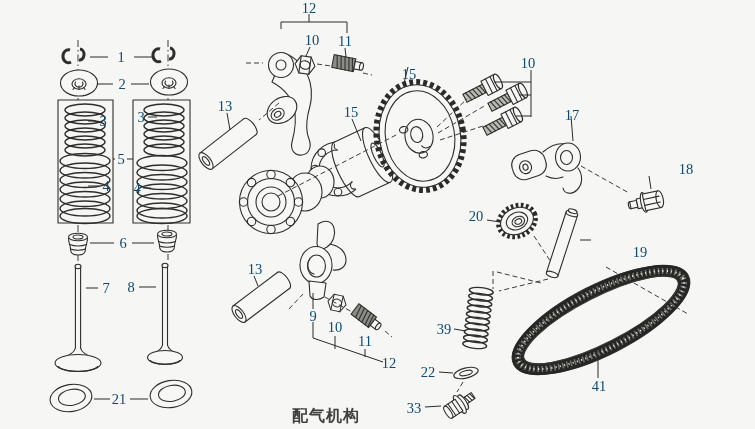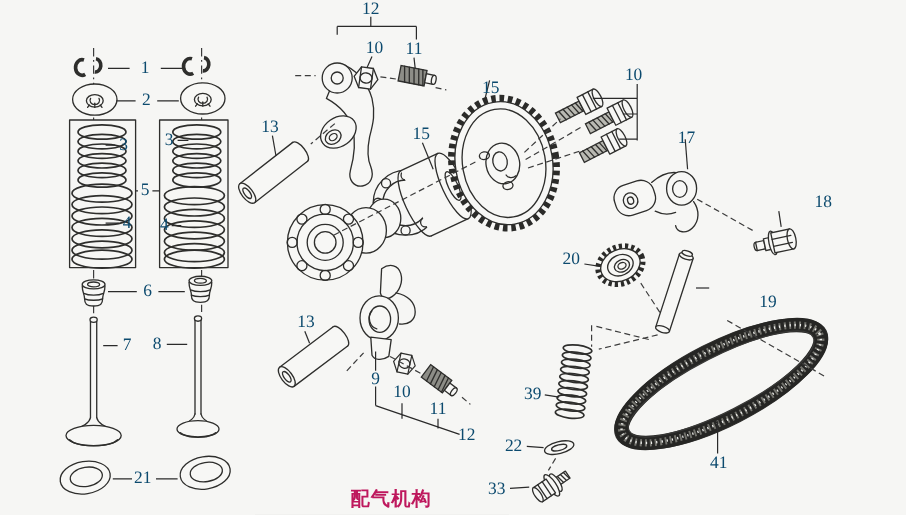--- a/index.html
+++ b/index.html
@@ -16,21 +16,21 @@
   .dd{stroke:#3c3c3c;stroke-width:1;fill:none;stroke-dasharray:7 3 1.5 3;}
   .coil{stroke:#2e2e2c;stroke-width:1.4;fill:none;}
   .teeth{stroke:#2b2b29;fill:none;}
   .callout{
     position:absolute;transform:translate(-50%,-50%);
     font-size:14.5px;color:#0c4a6e;line-height:1;white-space:nowrap;
   }
   .caption{
     position:absolute;transform:translate(-50%,-50%);
     font-family:"Liberation Sans","DejaVu Sans",sans-serif;
-    font-weight:700;font-size:16px;color:#be185d;letter-spacing:1px;white-space:nowrap;
+    font-weight:700;font-size:16px;color:#404040;letter-spacing:1px;white-space:nowrap;
   }
 </style>
 </head>
 <body>
 
 <div id="stage">
 <svg width="755" height="429" viewBox="0 0 755 429">
   <defs>
     <g id="coil-s">
           <ellipse class="coil" rx="20" ry="6"></ellipse>

